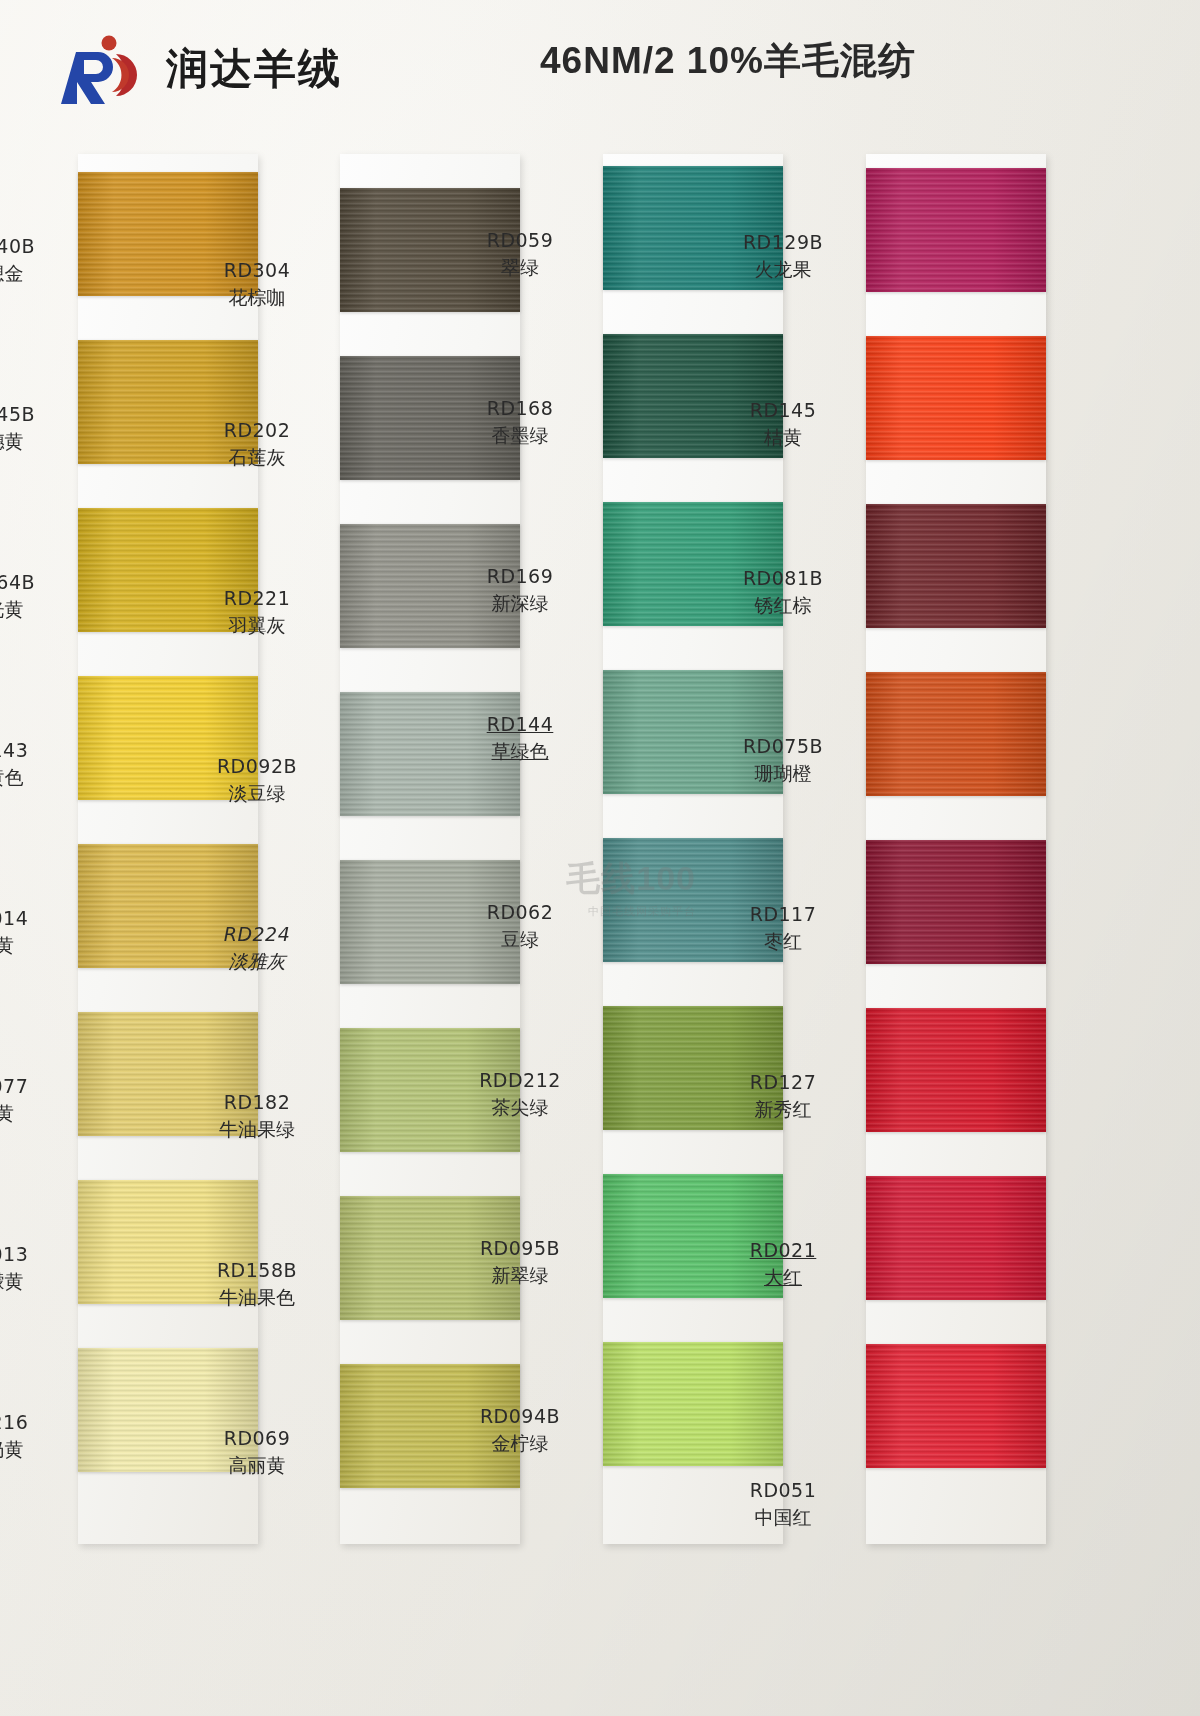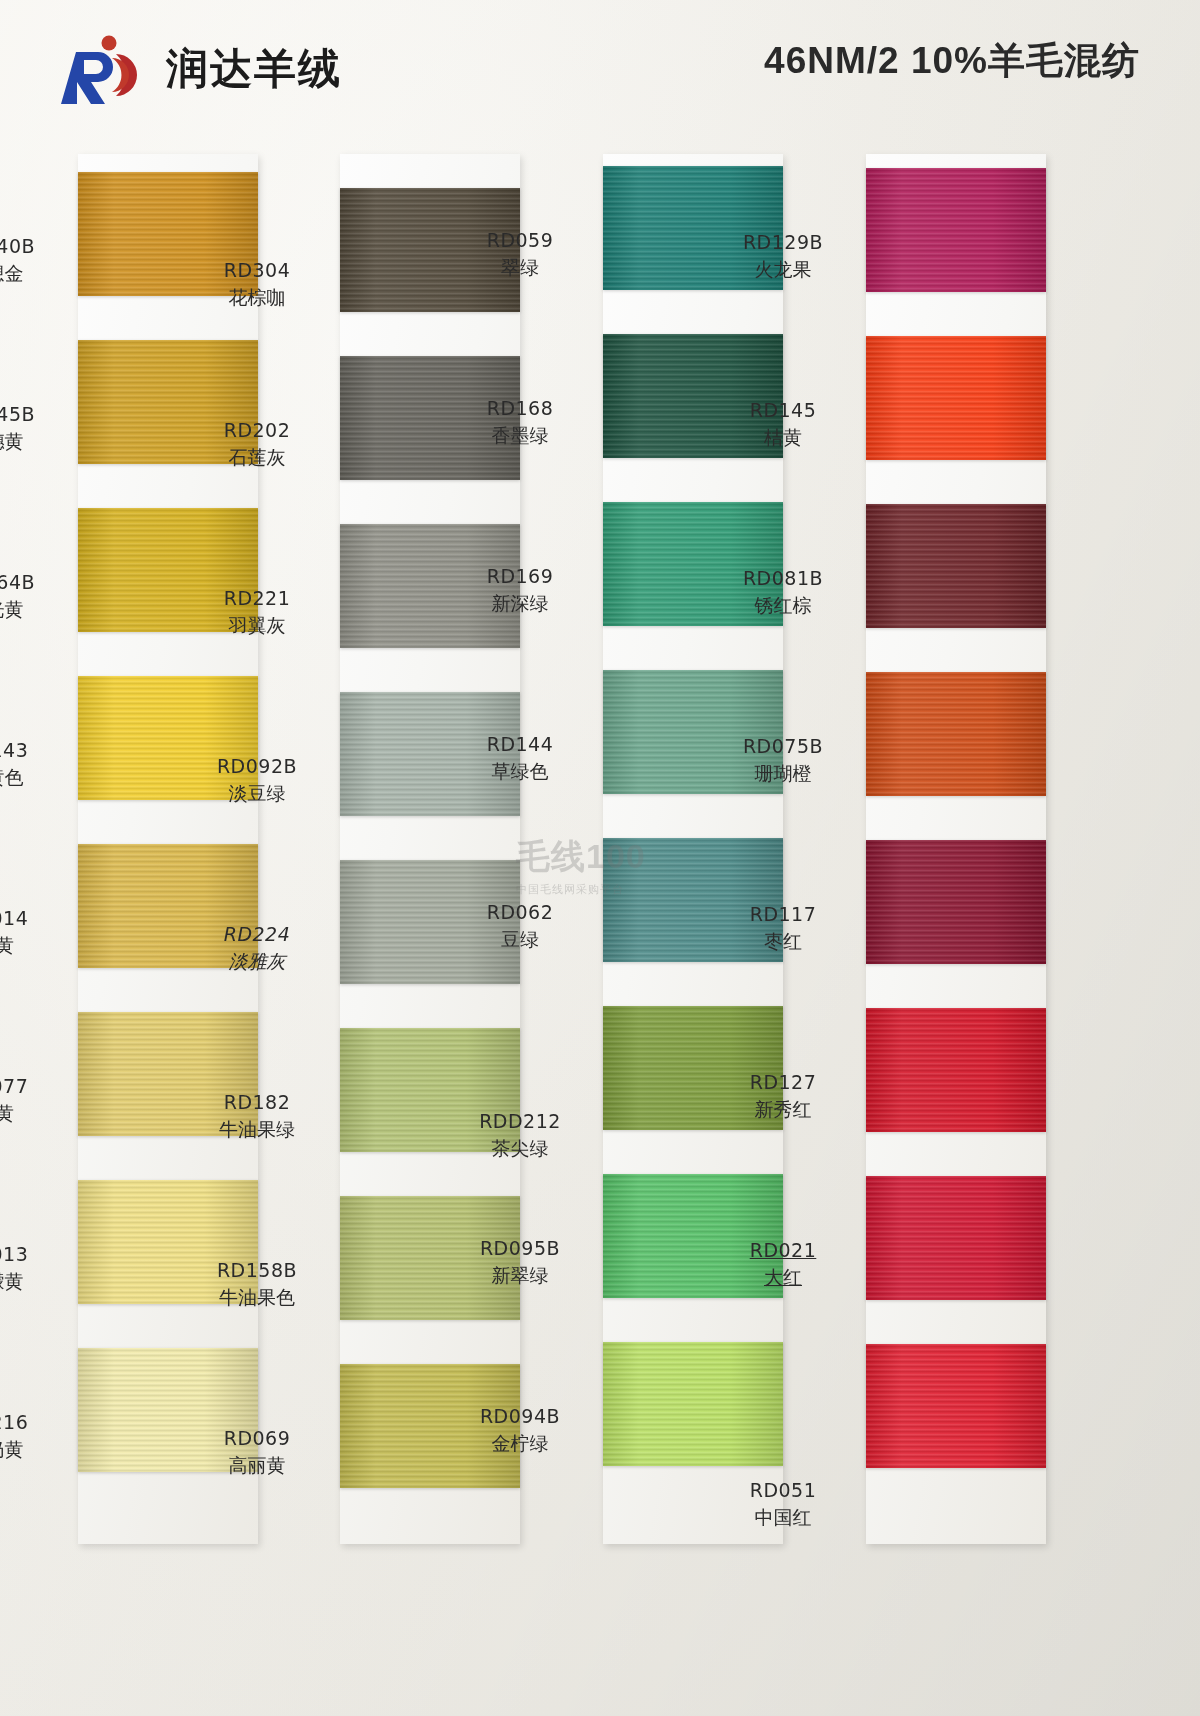--- a/index.html
+++ b/index.html
@@ -25,21 +25,21 @@
 
   
   .header{position:absolute;left:0;top:0;width:1136px;height:140px;}
   .logo-wrap{position:absolute;left:60px;top:34px;display:flex;align-items:center;gap:14px;}
   .logo-mark{width:92px;height:70px;position:relative;}
   .logo-text{
     font-family:"DejaVu Sans","Liberation Sans",sans-serif;
     font-size:42px;font-weight:700;color:#1c1c1c;letter-spacing:2px;
     text-shadow:0 1px 0 rgba(255,255,255,.6);
   }
-  .title-wrap{position:absolute;left:540px;top:36px;width:600px;text-align:right;}
+  .title-wrap{position:absolute;left:540px;top:36px;width:600px;text-align:left;}
   .main-title{
     font-size:37px;font-weight:700;color:#2a2a2a;letter-spacing:1px;white-space:nowrap;
   }
   .sub-title{
     margin-top:8px;font-size:20px;font-weight:600;color:#3a3a3a;letter-spacing:0px;white-space:nowrap;
   }
 
   
   .board{position:absolute;left:0;top:140px;width:1200px;height:1430px;}
   .column{position:absolute;top:0;width:262px;height:1430px;}
@@ -86,21 +86,21 @@
     color:#2b2b2b;line-height:1.28;
     font-family:"DejaVu Sans","Liberation Sans",sans-serif;
   }
   .label .code{font-size:19px;letter-spacing:.5px;display:block;white-space:nowrap;}
   .label .name{font-size:19px;display:block;white-space:nowrap;margin-top:3px;}
   
   .lab-left{left:-80px;}
 
   
   .watermark{
-    position:absolute;left:516px;top:694px;width:180px;text-align:left;
+    position:absolute;left:516px;top:716px;width:180px;text-align:right;
     color:rgba(120,120,120,0.30);pointer-events:none;
   }
   .wm-main{font-size:34px;font-weight:700;letter-spacing:1px;}
   .wm-sub{font-size:11px;letter-spacing:1px;margin-top:2px;}
 </style>
 </head>
 <body>
 
 <div class="paper"></div>
 
@@ -223,31 +223,31 @@
       <div class="label lab-left" style="top: 256px;">
         <span class="code">RD168</span>
         <span class="name">香墨绿</span>
       </div>
       <div class="swatch" style="top: 362px; background: rgb(46, 155, 116);"></div>
       <div class="label lab-left" style="top: 424px;">
         <span class="code">RD169</span>
         <span class="name">新深绿</span>
       </div>
       <div class="swatch" style="top: 530px; background: rgb(105, 165, 139);"></div>
-      <div class="label lab-left" style="top: 592px;">
+      <div class="label lab-left" style="top: 572px; text-decoration: underline;">
         <span class="code">RD144</span>
         <span class="name">草绿色</span>
       </div>
       <div class="swatch" style="top: 698px; background: rgb(75, 138, 136);"></div>
       <div class="label lab-left" style="top: 760px;">
         <span class="code">RD062</span>
         <span class="name">豆绿</span>
       </div>
       <div class="swatch" style="top: 866px; background: rgb(124, 155, 58);"></div>
-      <div class="label lab-left" style="top: 928px; margin-top: 41px;">
+      <div class="label lab-left" style="top: 928px;">
         <span class="code">RDD212</span>
         <span class="name">茶尖绿</span>
       </div>
       <div class="swatch" style="top: 1034px; background: rgb(84, 192, 102);"></div>
       <div class="label lab-left" style="top: 1096px;">
         <span class="code">RD095B</span>
         <span class="name">新翠绿</span>
       </div>
       <div class="swatch" style="top: 1202px; background: rgb(185, 224, 99);"></div>
       <div class="label lab-left" style="top: 1264px;">

